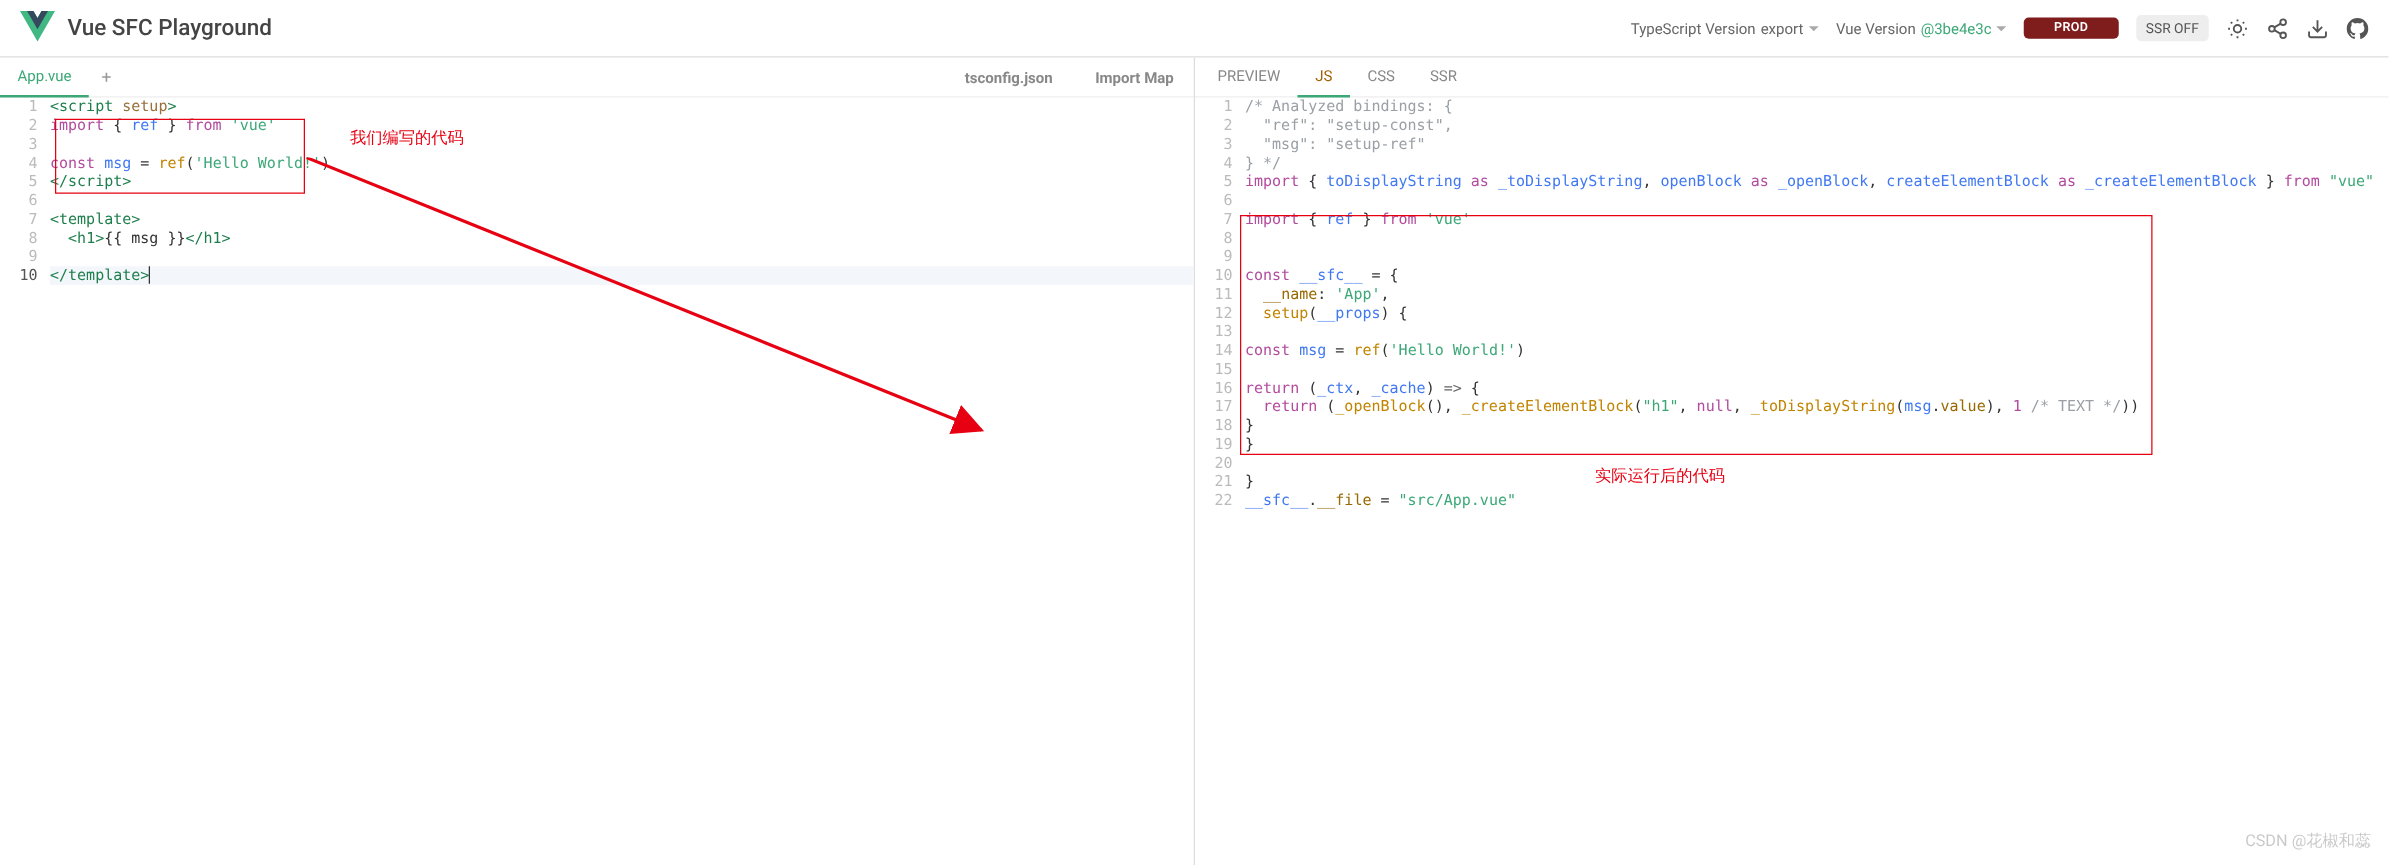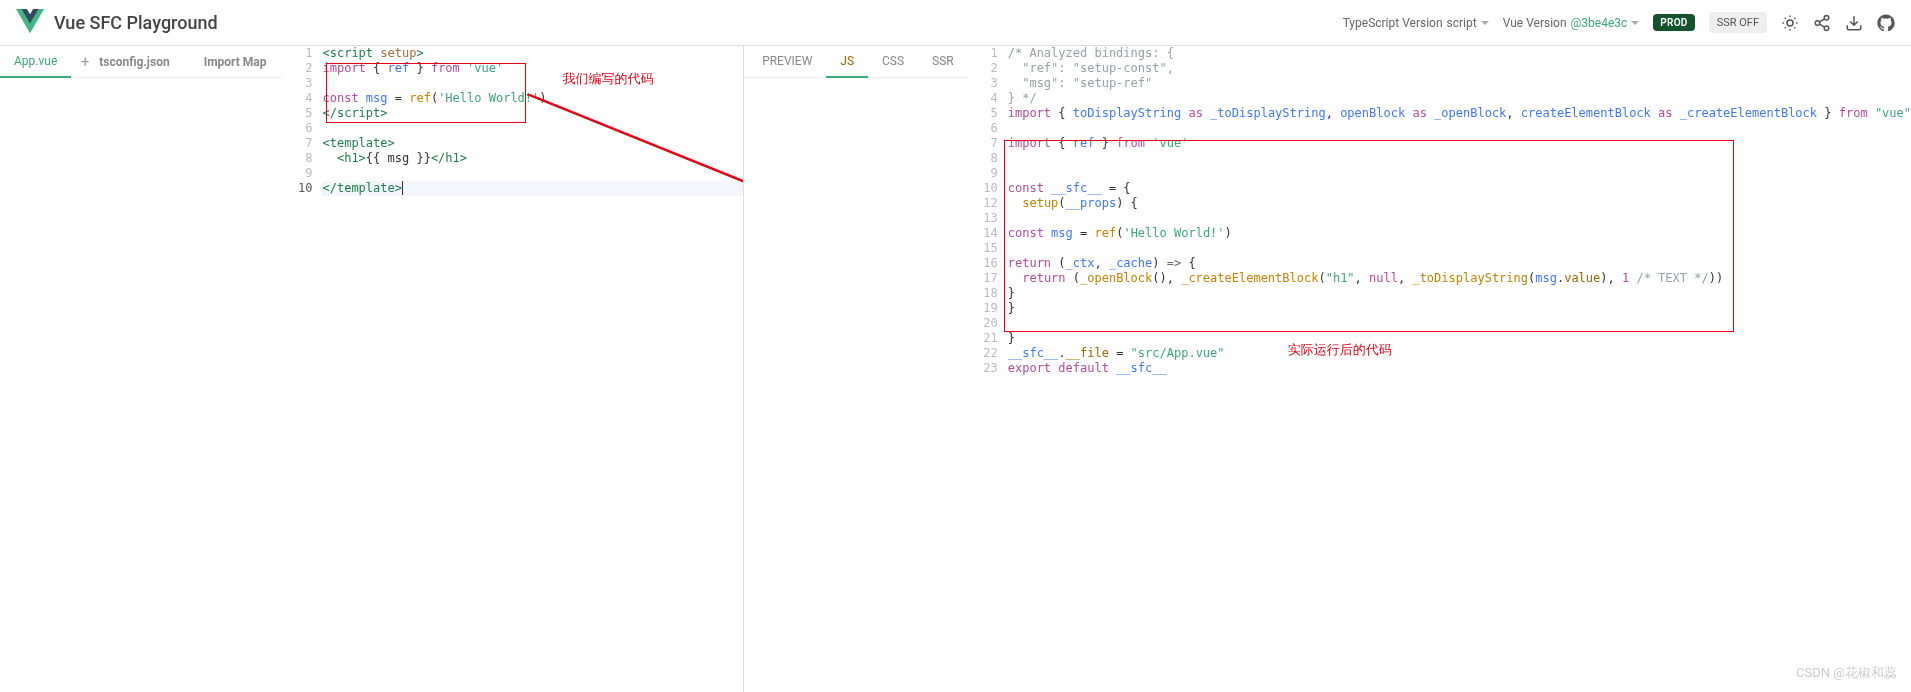--- a/index.html
+++ b/index.html
@@ -24,32 +24,32 @@
   display: flex;
   align-items: center;
   gap: 10px;
 }
 .logo svg { width: 28px; height: 28px; }
 .title { font-size: 18px; font-weight: 500; color: #444; }
 .header-right { display: flex; align-items: center; gap: 14px; }
 .hdr-item { color: #666; font-size: 12px; display: inline-flex; align-items: center; gap: 4px; cursor: pointer; }
 .ver-link { color: #3ca877; }
 .badge-prod {
-  background: #14532d; color: #fff; font-size: 10px; font-weight: 600;
-  padding: 3px 7px; border-radius: 4px; letter-spacing: .3px;
+  background: #7f1d1d; color: #fff; font-size: 10px; font-weight: 600;
+  padding: 3px 24px; border-radius: 4px; letter-spacing: .3px;
 }
 .ssr-off {
   background: #eee; color: #555; font-size: 11px; font-weight: 400;
   padding: 4px 8px; border-radius: 4px;
 }
 .icon-btn { cursor: pointer; color: #555; width: 18px; height: 18px; display: inline-flex; align-items: center; justify-content: center; }
 .caret { border: 4px solid transparent; border-top-color: #aaa; width: 0; height: 0; margin-top: 4px; }
 
 .main { display: flex; height: 646px; }
-.pane { flex: 1; display: flex; flex-direction: row; position: relative; }
+.pane { flex: 1; display: flex; flex-direction: column; position: relative; }
 .pane-left { border-right: 1px solid #ddd; }
 
 .tabs {
   display: flex;
   align-items: center;
   height: 32px;
   border-bottom: 1px solid #eee;
   font-size: 12px;
   color: #888;
 }
@@ -127,21 +127,21 @@
       <svg viewBox="0 0 261.76 226.69">
           <path d="M161.1 0l-30.2 52.4L100.7 0H0l130.9 226.7L261.8 0z" fill="#41b883"></path>
           <path d="M161.1 0l-30.2 52.4L100.7 0H52.3l78.6 136.1L209.5 0z" fill="#34495e"></path>
         </svg>
     </span>
     <span class="title">Vue SFC Playground</span>
   </div>
   <div class="header-right">
     <span class="hdr-item">
       <span>TypeScript Version</span>
-      <span>script</span>
+      <span>export</span>
       <span class="caret"></span>
     </span>
     <span class="hdr-item">
       <span>Vue Version</span>
       <span class="ver-link">@3be4e3c</span>
       <span class="caret"></span>
     </span>
     <span class="badge-prod">PROD</span>
     <span class="ssr-off">SSR OFF</span>
     <span class="icon-btn">
@@ -221,30 +221,30 @@
     <div class="code-row"><div class="gutter">1</div><div class="code"><span class="tk-cmt">/* Analyzed bindings: {</span></div></div>
         <div class="code-row"><div class="gutter">2</div><div class="code"><span class="tk-cmt">  "ref": "setup-const",</span></div></div>
         <div class="code-row"><div class="gutter">3</div><div class="code"><span class="tk-cmt">  "msg": "setup-ref"</span></div></div>
         <div class="code-row"><div class="gutter">4</div><div class="code"><span class="tk-cmt">} */</span></div></div>
         <div class="code-row"><div class="gutter">5</div><div class="code"><span class="tk-kw">import</span> { <span class="tk-id">toDisplayString</span> <span class="tk-kw">as</span> <span class="tk-id">_toDisplayString</span>, <span class="tk-id">openBlock</span> <span class="tk-kw">as</span> <span class="tk-id">_openBlock</span>, <span class="tk-id">createElementBlock</span> <span class="tk-kw">as</span> <span class="tk-id">_createElementBlock</span> } <span class="tk-kw">from</span> <span class="tk-str">"vue"</span></div></div>
         <div class="code-row"><div class="gutter">6</div><div class="code">&nbsp;</div></div>
         <div class="code-row"><div class="gutter">7</div><div class="code"><span class="tk-kw">import</span> { <span class="tk-id">ref</span> } <span class="tk-kw">from</span> <span class="tk-str">'vue'</span></div></div>
         <div class="code-row"><div class="gutter">8</div><div class="code">&nbsp;</div></div>
         <div class="code-row"><div class="gutter">9</div><div class="code">&nbsp;</div></div>
         <div class="code-row"><div class="gutter">10</div><div class="code"><span class="tk-kw">const</span> <span class="tk-id">__sfc__</span> = {</div></div>
+        <div class="code-row"><div class="gutter">11</div><div class="code">  <span class="tk-prop">__name</span>: <span class="tk-str">'App'</span>,</div></div>
         <div class="code-row"><div class="gutter">12</div><div class="code">  <span class="tk-fn">setup</span>(<span class="tk-id">__props</span>) {</div></div>
         <div class="code-row"><div class="gutter">13</div><div class="code">&nbsp;</div></div>
         <div class="code-row"><div class="gutter">14</div><div class="code"><span class="tk-kw">const</span> <span class="tk-id">msg</span> = <span class="tk-fn">ref</span>(<span class="tk-str">'Hello World!'</span>)</div></div>
         <div class="code-row"><div class="gutter">15</div><div class="code">&nbsp;</div></div>
         <div class="code-row"><div class="gutter">16</div><div class="code"><span class="tk-kw">return</span> (<span class="tk-id">_ctx</span>, <span class="tk-id">_cache</span>) <span class="tk-punc">=&gt;</span> {</div></div>
         <div class="code-row"><div class="gutter">17</div><div class="code">  <span class="tk-kw">return</span> (<span class="tk-fn">_openBlock</span>(), <span class="tk-fn">_createElementBlock</span>(<span class="tk-str">"h1"</span>, <span class="tk-kw">null</span>, <span class="tk-fn">_toDisplayString</span>(<span class="tk-id">msg</span>.<span class="tk-prop">value</span>), <span class="tk-num">1</span> <span class="tk-cmt">/* TEXT */</span>))</div></div>
         <div class="code-row"><div class="gutter">18</div><div class="code">}</div></div>
         <div class="code-row"><div class="gutter">19</div><div class="code">}</div></div>
         <div class="code-row"><div class="gutter">20</div><div class="code">&nbsp;</div></div>
         <div class="code-row"><div class="gutter">21</div><div class="code">}</div></div>
         <div class="code-row"><div class="gutter">22</div><div class="code"><span class="tk-id">__sfc__</span>.<span class="tk-prop">__file</span> = <span class="tk-str">"src/App.vue"</span></div></div>
-        <div class="code-row"><div class="gutter">23</div><div class="code"><span class="tk-kw">export</span> <span class="tk-kw">default</span> <span class="tk-id">__sfc__</span></div></div>
       </div>
   </div>
 
 </div>
 
 <div class="watermark">CSDN @花椒和蕊</div>
 
 </body></html>

